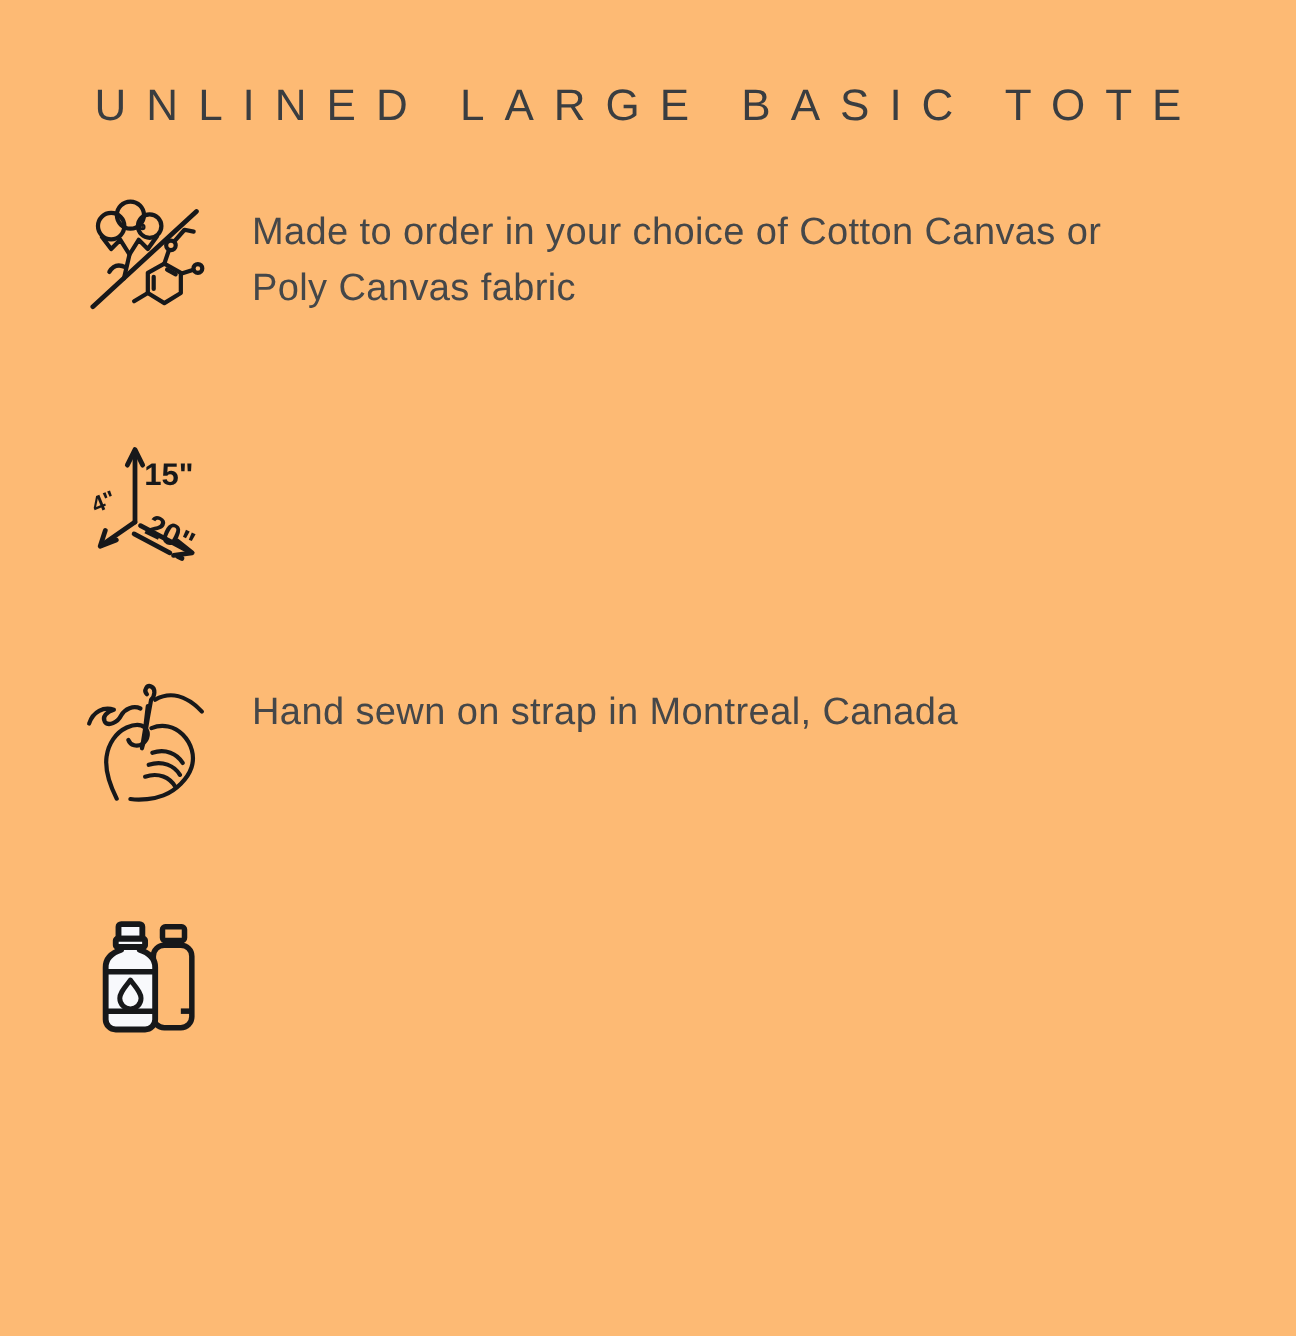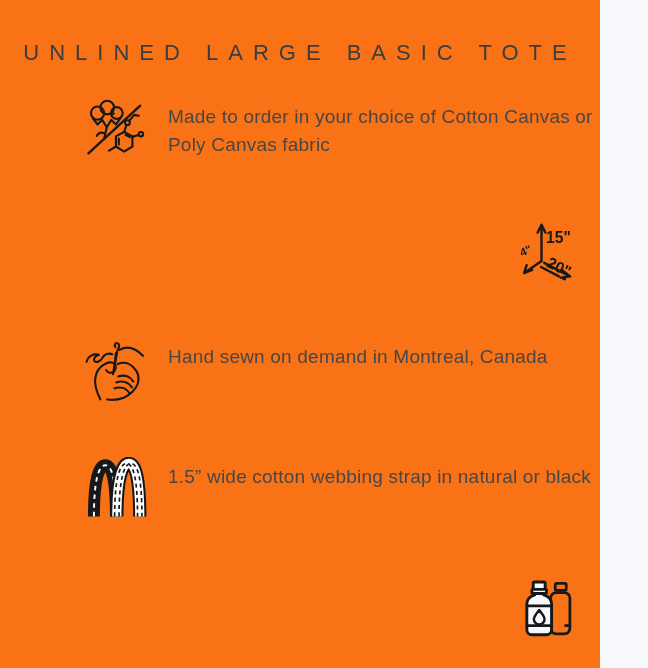--- a/index.html
+++ b/index.html
@@ -4,43 +4,42 @@
 <style>
   * { margin: 0; padding: 0; box-sizing: border-box; }
   html, body { background: #f8f9fc; }
   body {
     width: 648px;
     height: 668px;
     overflow: hidden;
     font-family: "Liberation Sans", "DejaVu Sans", sans-serif;
   }
   .page {
-    width: 600px;
+    width: 648px;
     height: 668px;
-    background: #f97316;
+    background: #fdba74;
   }
   .page-title {
     padding-top: 40px;
     text-align: center;
     font-size: 22px;
     font-weight: 500;
     letter-spacing: 10px;
     color: #3a3d40;
     white-space: nowrap;
   }
   .features {
     margin-top: 31px;
   }
   .feature {
     display: flex;
     align-items: flex-start;
-    padding-left: 70px;
+    padding-left: 40px;
     height: 66px;
     margin-bottom: 54px;
-    justify-content: flex-end;
   }
   .feature-icon {
     width: 66px;
     height: 66px;
     flex: 0 0 66px;
     margin-right: 20px;
   }
   .feature-icon svg { width: 66px; height: 66px; display: block; }
   .feature-text {
     width: 432px;
@@ -121,38 +120,23 @@
             <path d="M36.5,11 C34.5,9 36.5,5.8 38.8,6.8 C41.5,8 40.8,12 38.8,14 L37,24 L35,36 L33.8,40.5 L35.5,30 L37,17.5"></path>
             <path d="M41,14 C49,9.5 58,11.5 66.5,20.5"></path>
             <path d="M20,68 C16,60 13.5,52 14.5,45 C15.5,38 19.5,32 25.5,29.2 C29.5,27.4 33.3,27.4 35.3,29.2 C38,31.5 37.2,36 34.2,38 C31.2,40 27.4,39 26.4,36"></path>
             <path d="M39,29.5 C45,27 51.5,28.5 56,33 C61,38 62.8,45 60.8,51 C58.8,57 52.5,63.5 45.5,66.2 C40.5,68.2 33,69 27.5,68.2"></path>
             <path d="M39.5,43 C46.5,40.5 53,43.5 56,48.5"></path>
             <path d="M37.5,49.5 C45,47 51.5,50 54.5,55"></path>
             <path d="M35.5,56 C43,53.5 49,56.5 52,61.5"></path>
           </g>
         </svg>
       </div>
-      <p class="feature-text">Hand sewn on demand in Montreal, Canada</p>
+      <p class="feature-text">Hand sewn on strap in Montreal, Canada</p>
     </div>
 
-    <div class="feature">
-      <div class="feature-icon">
-        <svg viewBox="0 0 72 72" aria-hidden="true">
-          <g fill="none">
-            <path d="M13,65 C13,26 18,9 25.5,9 C33,9 37,26 37,65" stroke="#17181a" stroke-width="13"></path>
-            <path d="M13,65 C13,26 18,9 25.5,9 C33,9 37,26 37,65" stroke="#ffffff" stroke-width="2.1" stroke-dasharray="5 4.5"></path>
-            <path d="M38,65 C38,24 43.5,7 51,7 C58.5,7 63,24 63,65" stroke="#17181a" stroke-width="14.5"></path>
-            <path d="M38,65 C38,24 43.5,7 51,7 C58.5,7 63,24 63,65" stroke="#ffffff" stroke-width="10"></path>
-            <path d="M35.6,65 C35.6,24 41.1,7 48.6,7 C56.1,7 60.6,24 60.6,65" stroke="#17181a" stroke-width="1.8" stroke-dasharray="4.5 3.5"></path>
-            <path d="M40.4,65 C40.4,24 45.9,7 53.4,7 C60.9,7 65.4,24 65.4,65" stroke="#17181a" stroke-width="1.8" stroke-dasharray="4.5 3.5"></path>
-          </g>
-        </svg>
-      </div>
-      <p class="feature-text">1.5” wide cotton webbing strap in natural or black</p>
-    </div>
 
     <div class="feature">
       <div class="feature-icon">
         <svg viewBox="0 0 72 72" aria-hidden="true">
           <g stroke="#17181a" stroke-width="3" stroke-linejoin="round" fill="none">
             <rect x="45" y="7" width="12" height="7.5" rx="1.5"></rect>
             <rect x="40" y="17" width="21" height="45" rx="6"></rect>
             <path d="M55,53 L61,53"></path>
           </g>
           <g stroke="#17181a" stroke-width="3.2" stroke-linejoin="round" fill="#f8f9fc">

